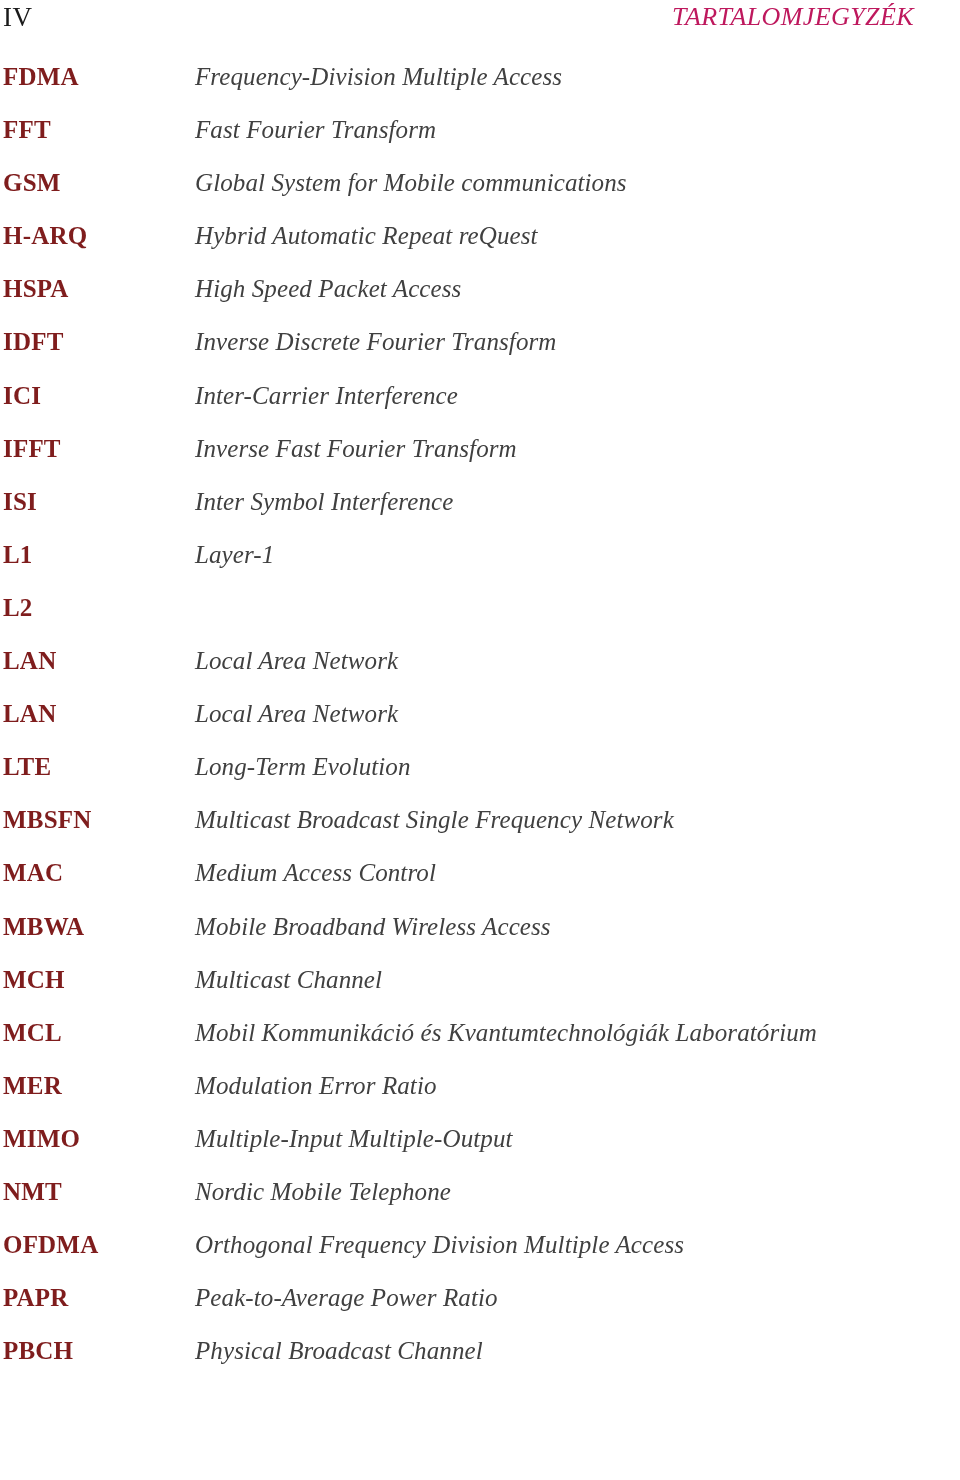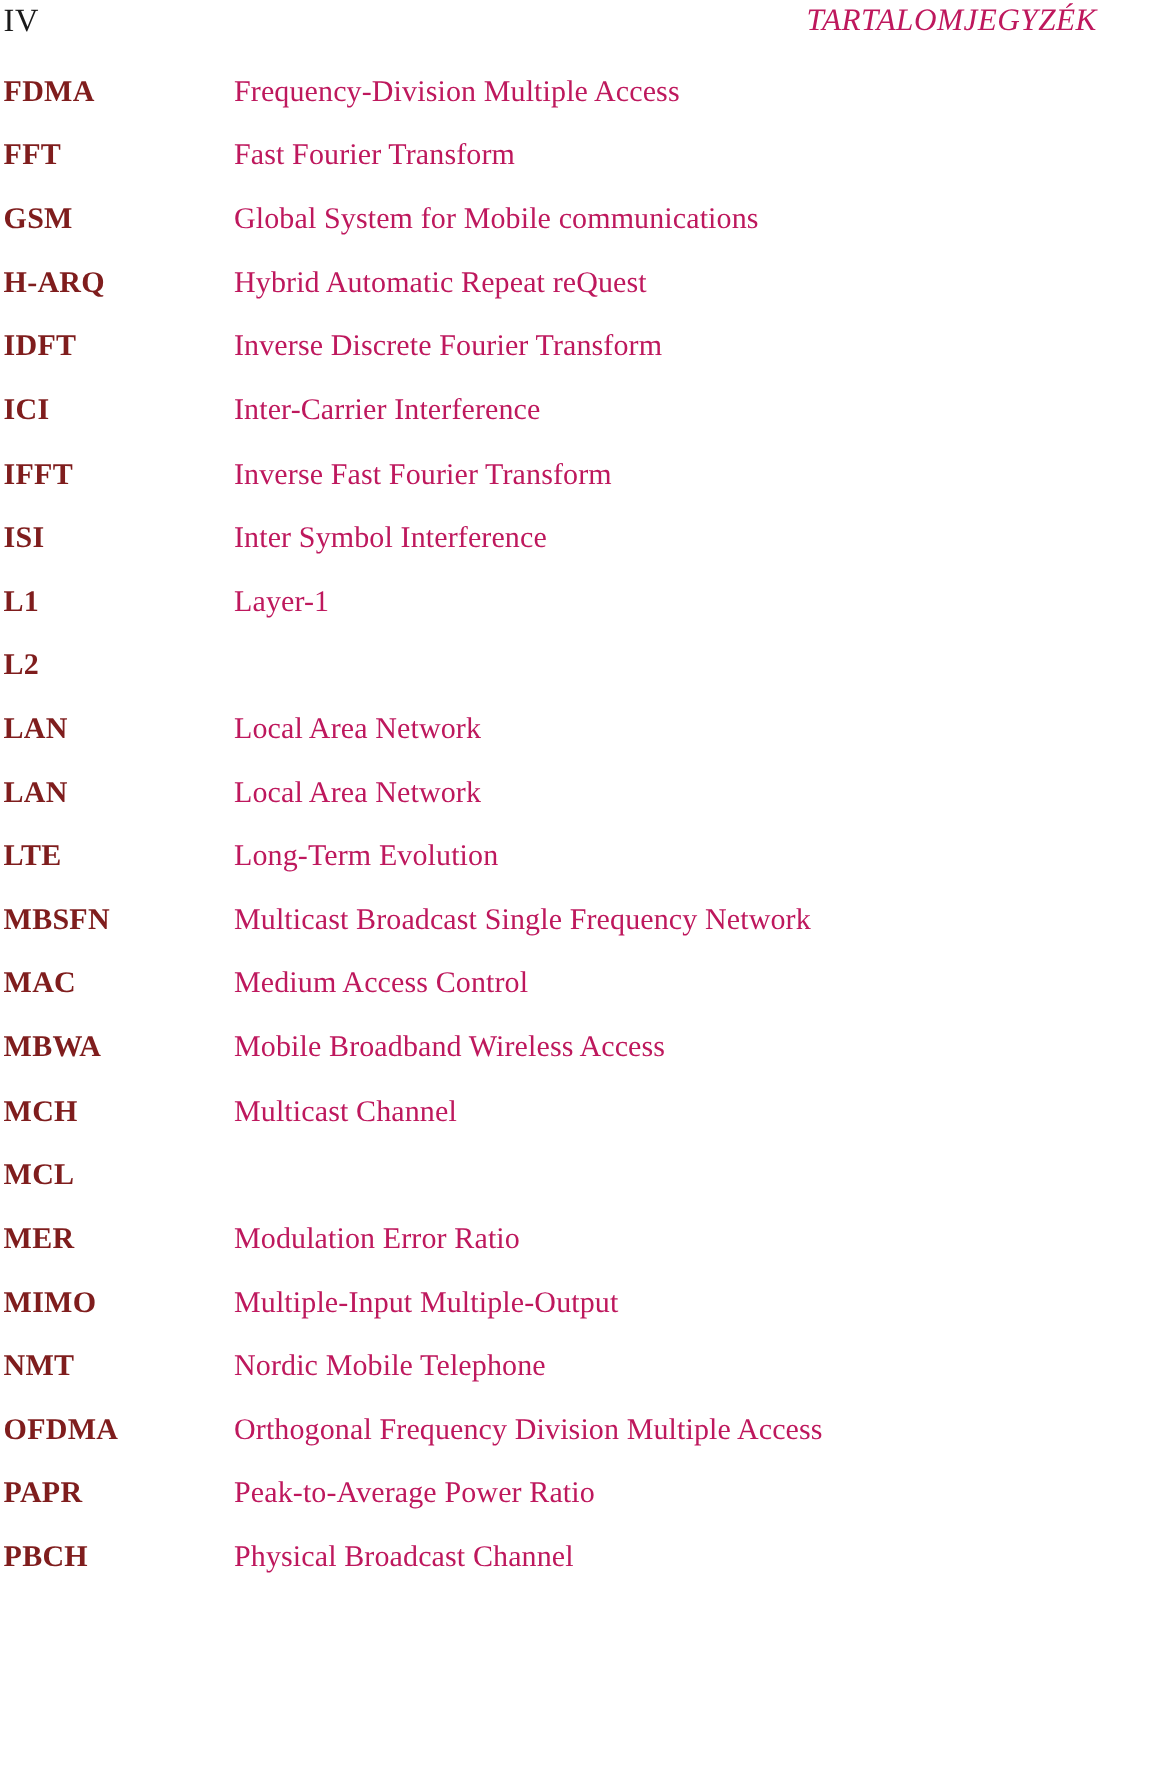--- a/index.html
+++ b/index.html
@@ -80,21 +80,22 @@
     line-height: 1;
     letter-spacing: 0.2px;
     color: #7f1d1d;
   }
   .definition {
     flex: 1 1 auto;
     font-weight: 400;
     font-size: 25px;
     line-height: 1;
     letter-spacing: 0.1px;
-    color: #be185d;
+    color: #404040;
+    font-style: italic;
   }
 </style>
 </head>
 <body>
 
 <div class="page">
 
   <div class="page-header">
     <span class="folio">IV</span>
     <span class="running-title">TARTALOMJEGYZÉK</span>
@@ -112,20 +113,24 @@
       </div>
       <div class="gloss-row">
         <span class="abbr">GSM</span>
         <span class="definition">Global System for Mobile communications</span>
       </div>
       <div class="gloss-row">
         <span class="abbr">H-ARQ</span>
         <span class="definition">Hybrid Automatic Repeat reQuest</span>
       </div>
       <div class="gloss-row">
+        <span class="abbr">HSPA</span>
+        <span class="definition">High Speed Packet Access</span>
+      </div>
+      <div class="gloss-row">
         <span class="abbr">IDFT</span>
         <span class="definition">Inverse Discrete Fourier Transform</span>
       </div>
       <div class="gloss-row">
         <span class="abbr">ICI</span>
         <span class="definition">Inter-Carrier Interference</span>
       </div>
       <div class="gloss-row">
         <span class="abbr">IFFT</span>
         <span class="definition">Inverse Fast Fourier Transform</span>
@@ -164,20 +169,21 @@
       <div class="gloss-row">
         <span class="abbr">MBWA</span>
         <span class="definition">Mobile Broadband Wireless Access</span>
       </div>
       <div class="gloss-row">
         <span class="abbr">MCH</span>
         <span class="definition">Multicast Channel</span>
       </div>
       <div class="gloss-row">
         <span class="abbr">MCL</span>
+        <span class="definition">Mobil Kommunikáció és Kvantumtechnológiák Laboratórium</span>
       </div>
       <div class="gloss-row">
         <span class="abbr">MER</span>
         <span class="definition">Modulation Error Ratio</span>
       </div>
       <div class="gloss-row">
         <span class="abbr">MIMO</span>
         <span class="definition">Multiple-Input Multiple-Output</span>
       </div>
       <div class="gloss-row">

